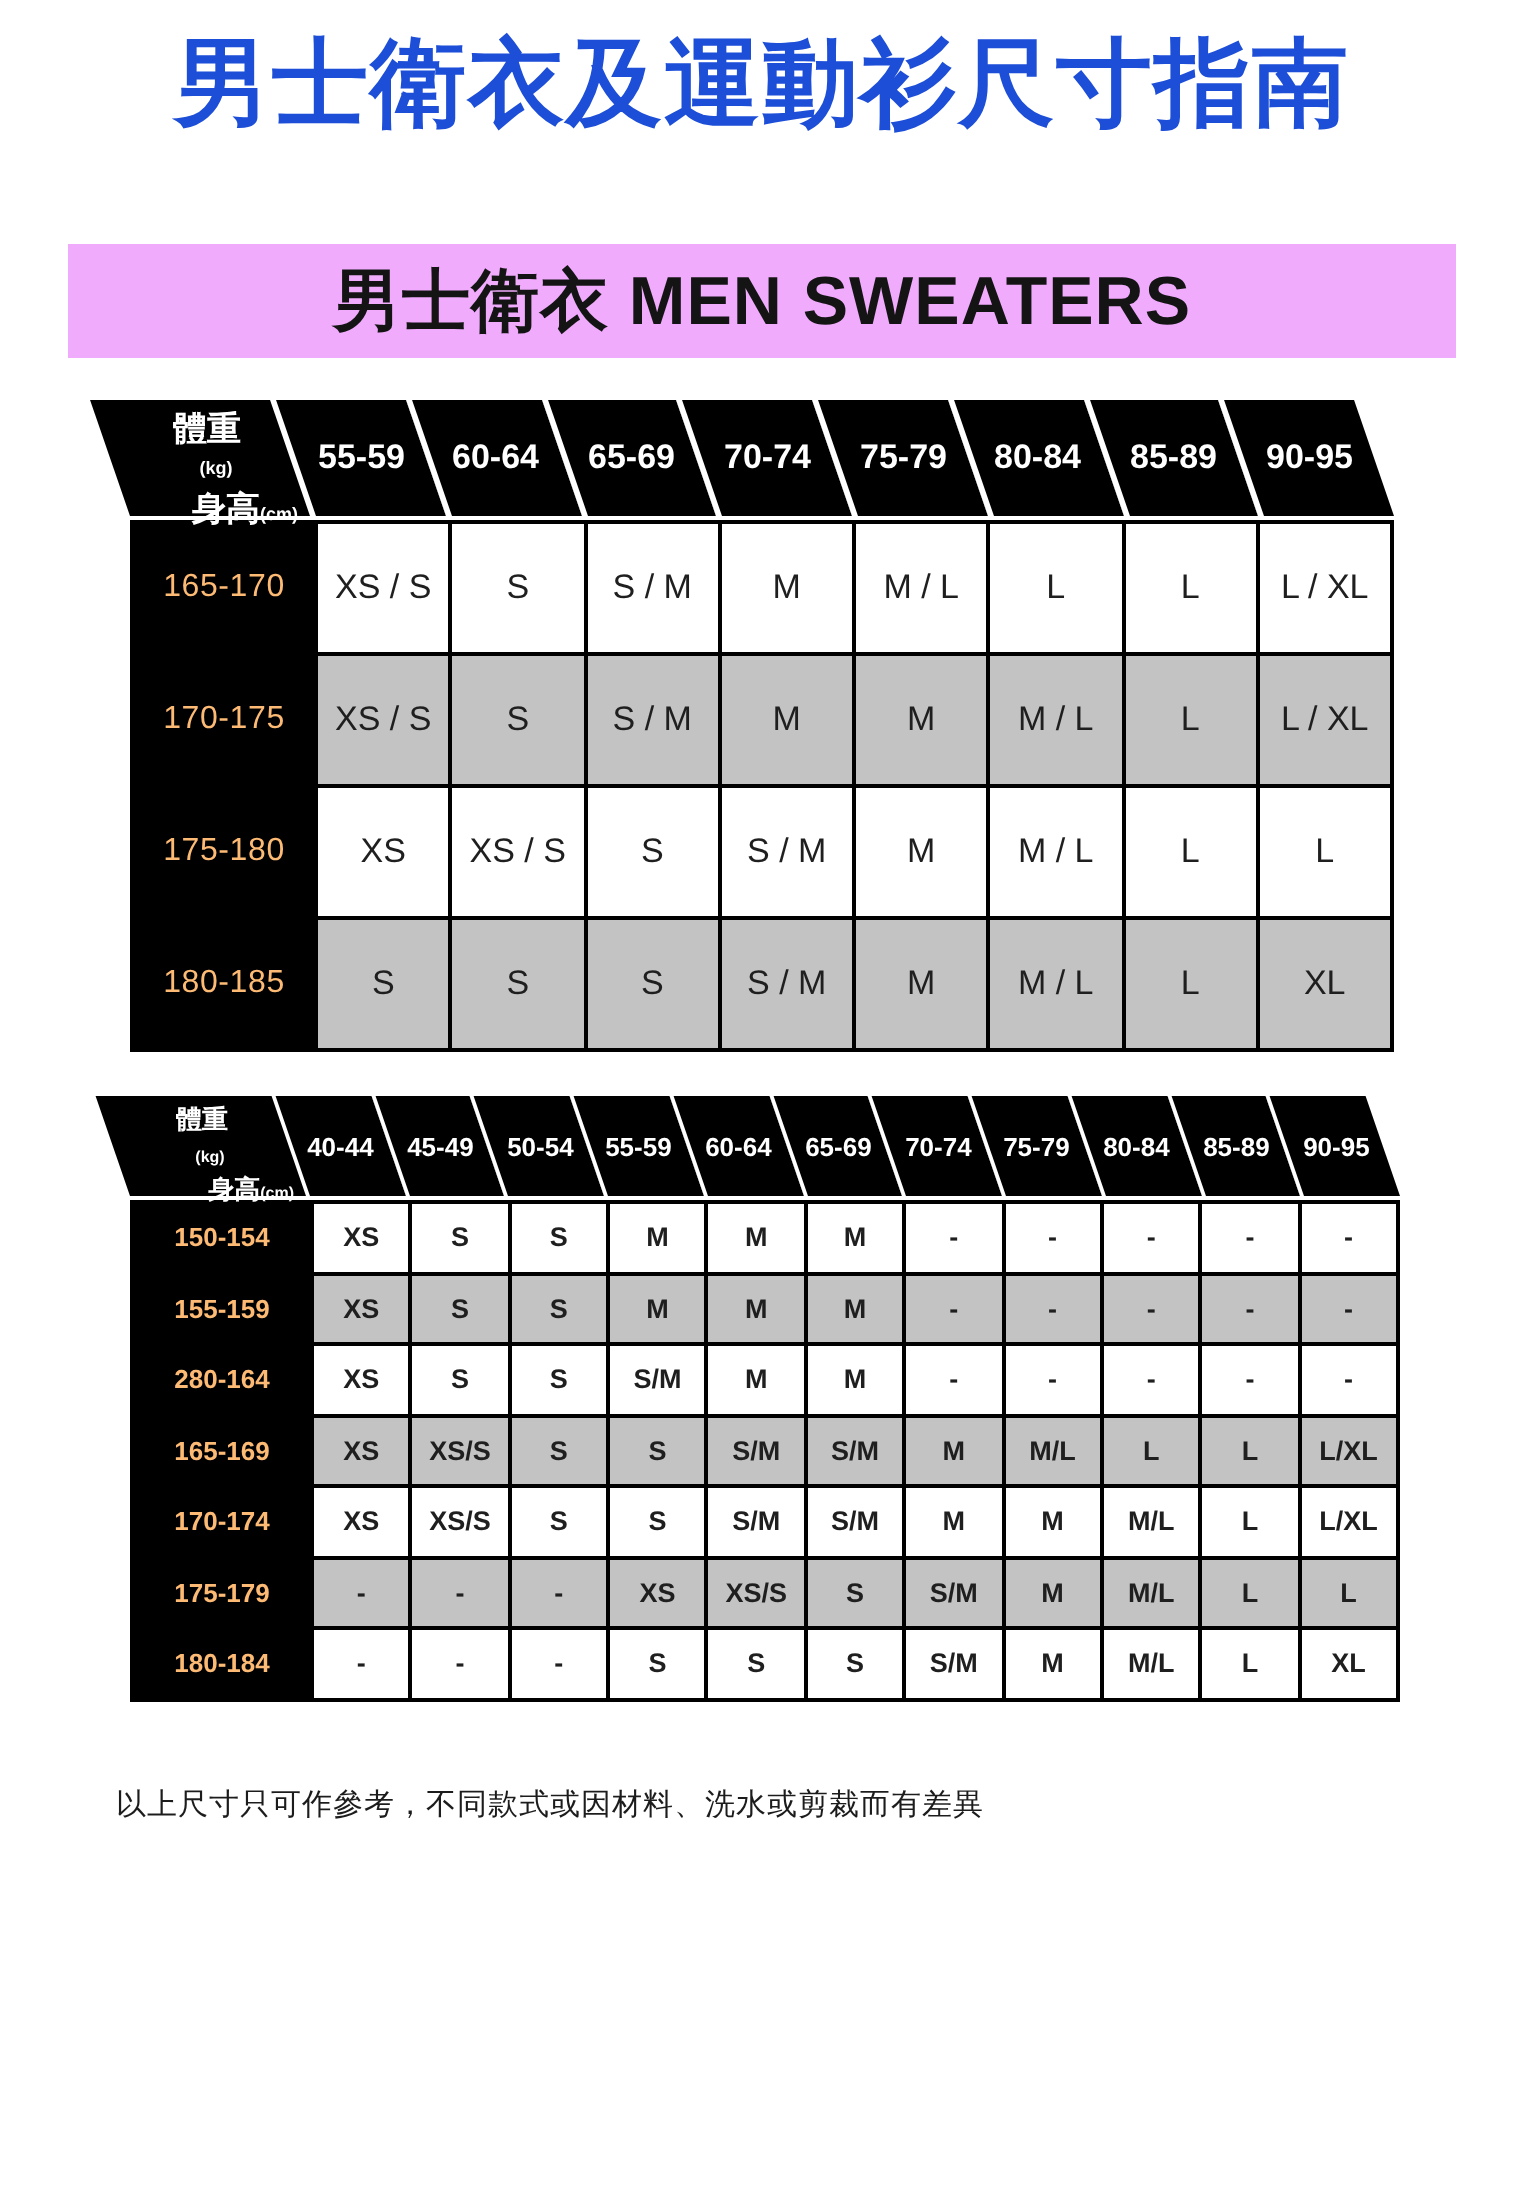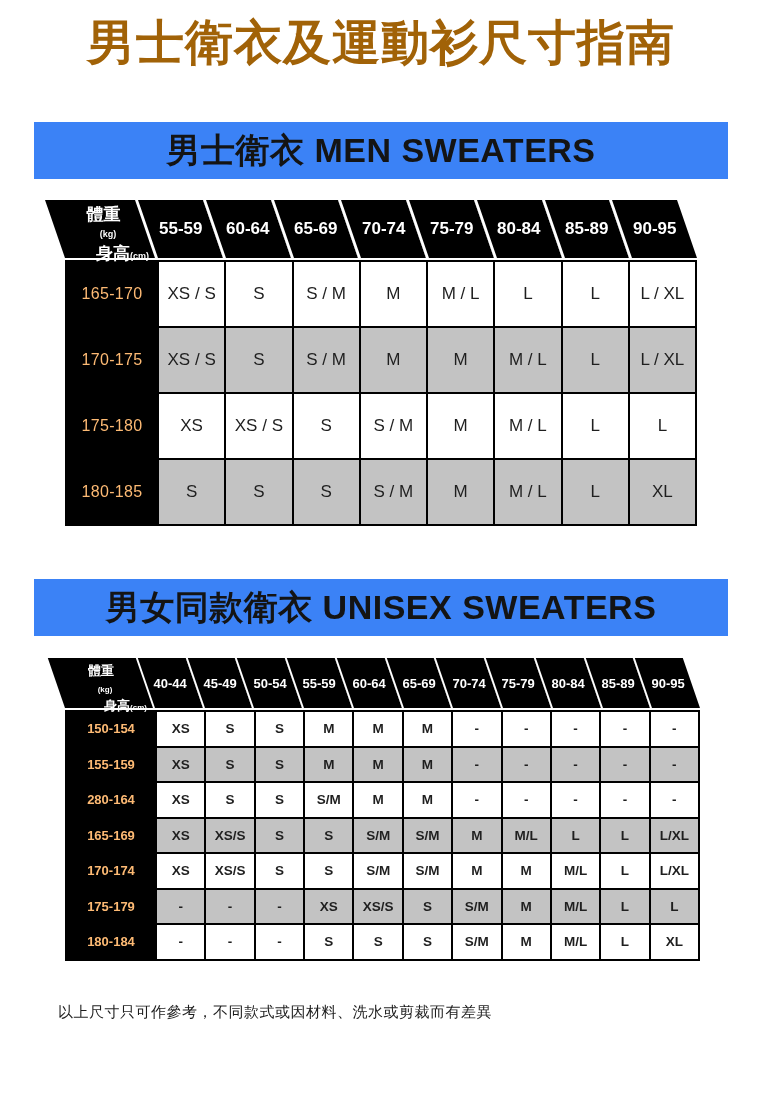--- a/index.html
+++ b/index.html
@@ -7,26 +7,26 @@
   body {
     width:762px; height:1100px; overflow:hidden;
     font-family:"Liberation Sans","DejaVu Sans",sans-serif;
     color:#161616;
   }
 
   
   .page-title {
     margin-top:14px; text-align:center;
     font-size:48px; font-weight:800; letter-spacing:1px;
-    line-height:58px; color:#a16207;
+    line-height:58px; color:#1d4ed8;
   }
 
   
   .band {
-    margin:0 34px; height:57px; background:#3b82f6;
+    margin:0 34px; height:57px; background:#f0abfc;
     display:flex; align-items:center; justify-content:center;
   }
   .band-1 { margin-top:50px; }
   .band-2 { margin-top:53px; }
   .band-title { font-size:34px; font-weight:800; letter-spacing:0.5px; color:#141414; }
 
   
   .size-table { margin-left:65px; }
   .size-table.t0 { width:632px; margin-top:21px; }
   .size-table.t1 { width:635px; margin-top:22px; }
@@ -247,23 +247,20 @@
             <span>L</span>
           </div>
           <div class="dcell alt">
             <span>XL</span>
           </div>
         </div>
       </div>
   </section>
 
   <section>
-    <div class="band band-2">
-      <span class="band-title">男女同款衛衣 UNISEX SWEATERS</span>
-    </div>
     <div class="size-table t1" id="table-1">
         <div class="thead">
           <div class="corner-patch"></div>
           <div class="thead-skew">
             <div class="hcell hcorner"></div>
             <div class="hcell">
               <span class="hspan">40-44</span>
             </div>
             <div class="hcell">
               <span class="hspan">45-49</span>

